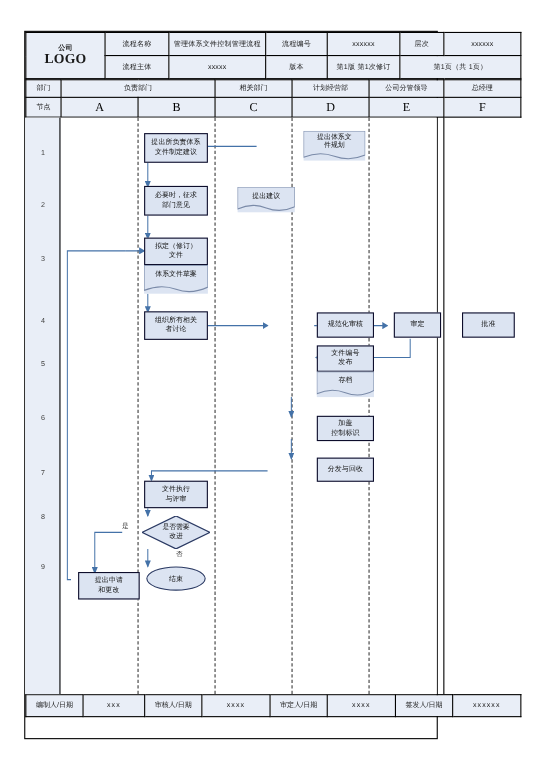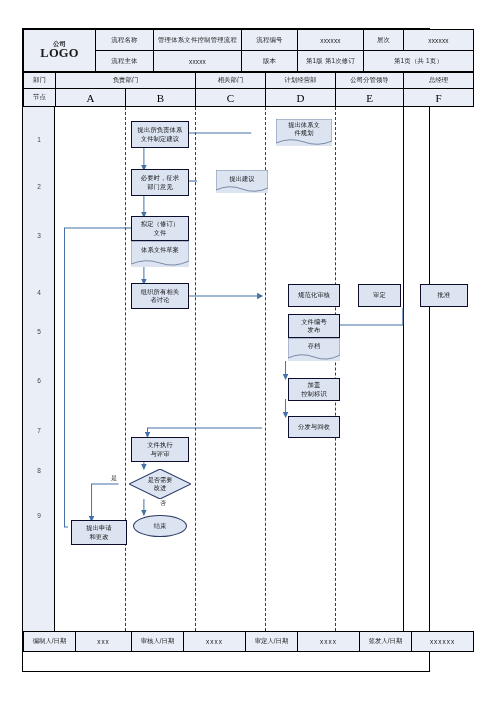--- a/index.html
+++ b/index.html
@@ -2,21 +2,21 @@
 <html><head>
 <meta charset="utf-8">
 <style>
   html,body{margin:0;padding:0;background:#ffffff;}
   body{
     font-family:"Liberation Sans","DejaVu Sans",sans-serif;
     width:497px;height:703px;position:relative;overflow:hidden;
     -webkit-font-smoothing:antialiased;
   }
   #sheet{
-    position:absolute;left:22px;top:28px;width:408px;height:644px;
+    position:absolute;left:22px;top:28px;width:376px;height:644px;
     border:1.4px solid #000;box-sizing:border-box;background:#fff;
   }
   
   table.hdr{
     border-collapse:collapse;width:100%;table-layout:fixed;
   }
   table.hdr td{
     border:1px solid #000;
     background:#e9eef7;
     text-align:center;vertical-align:middle;

